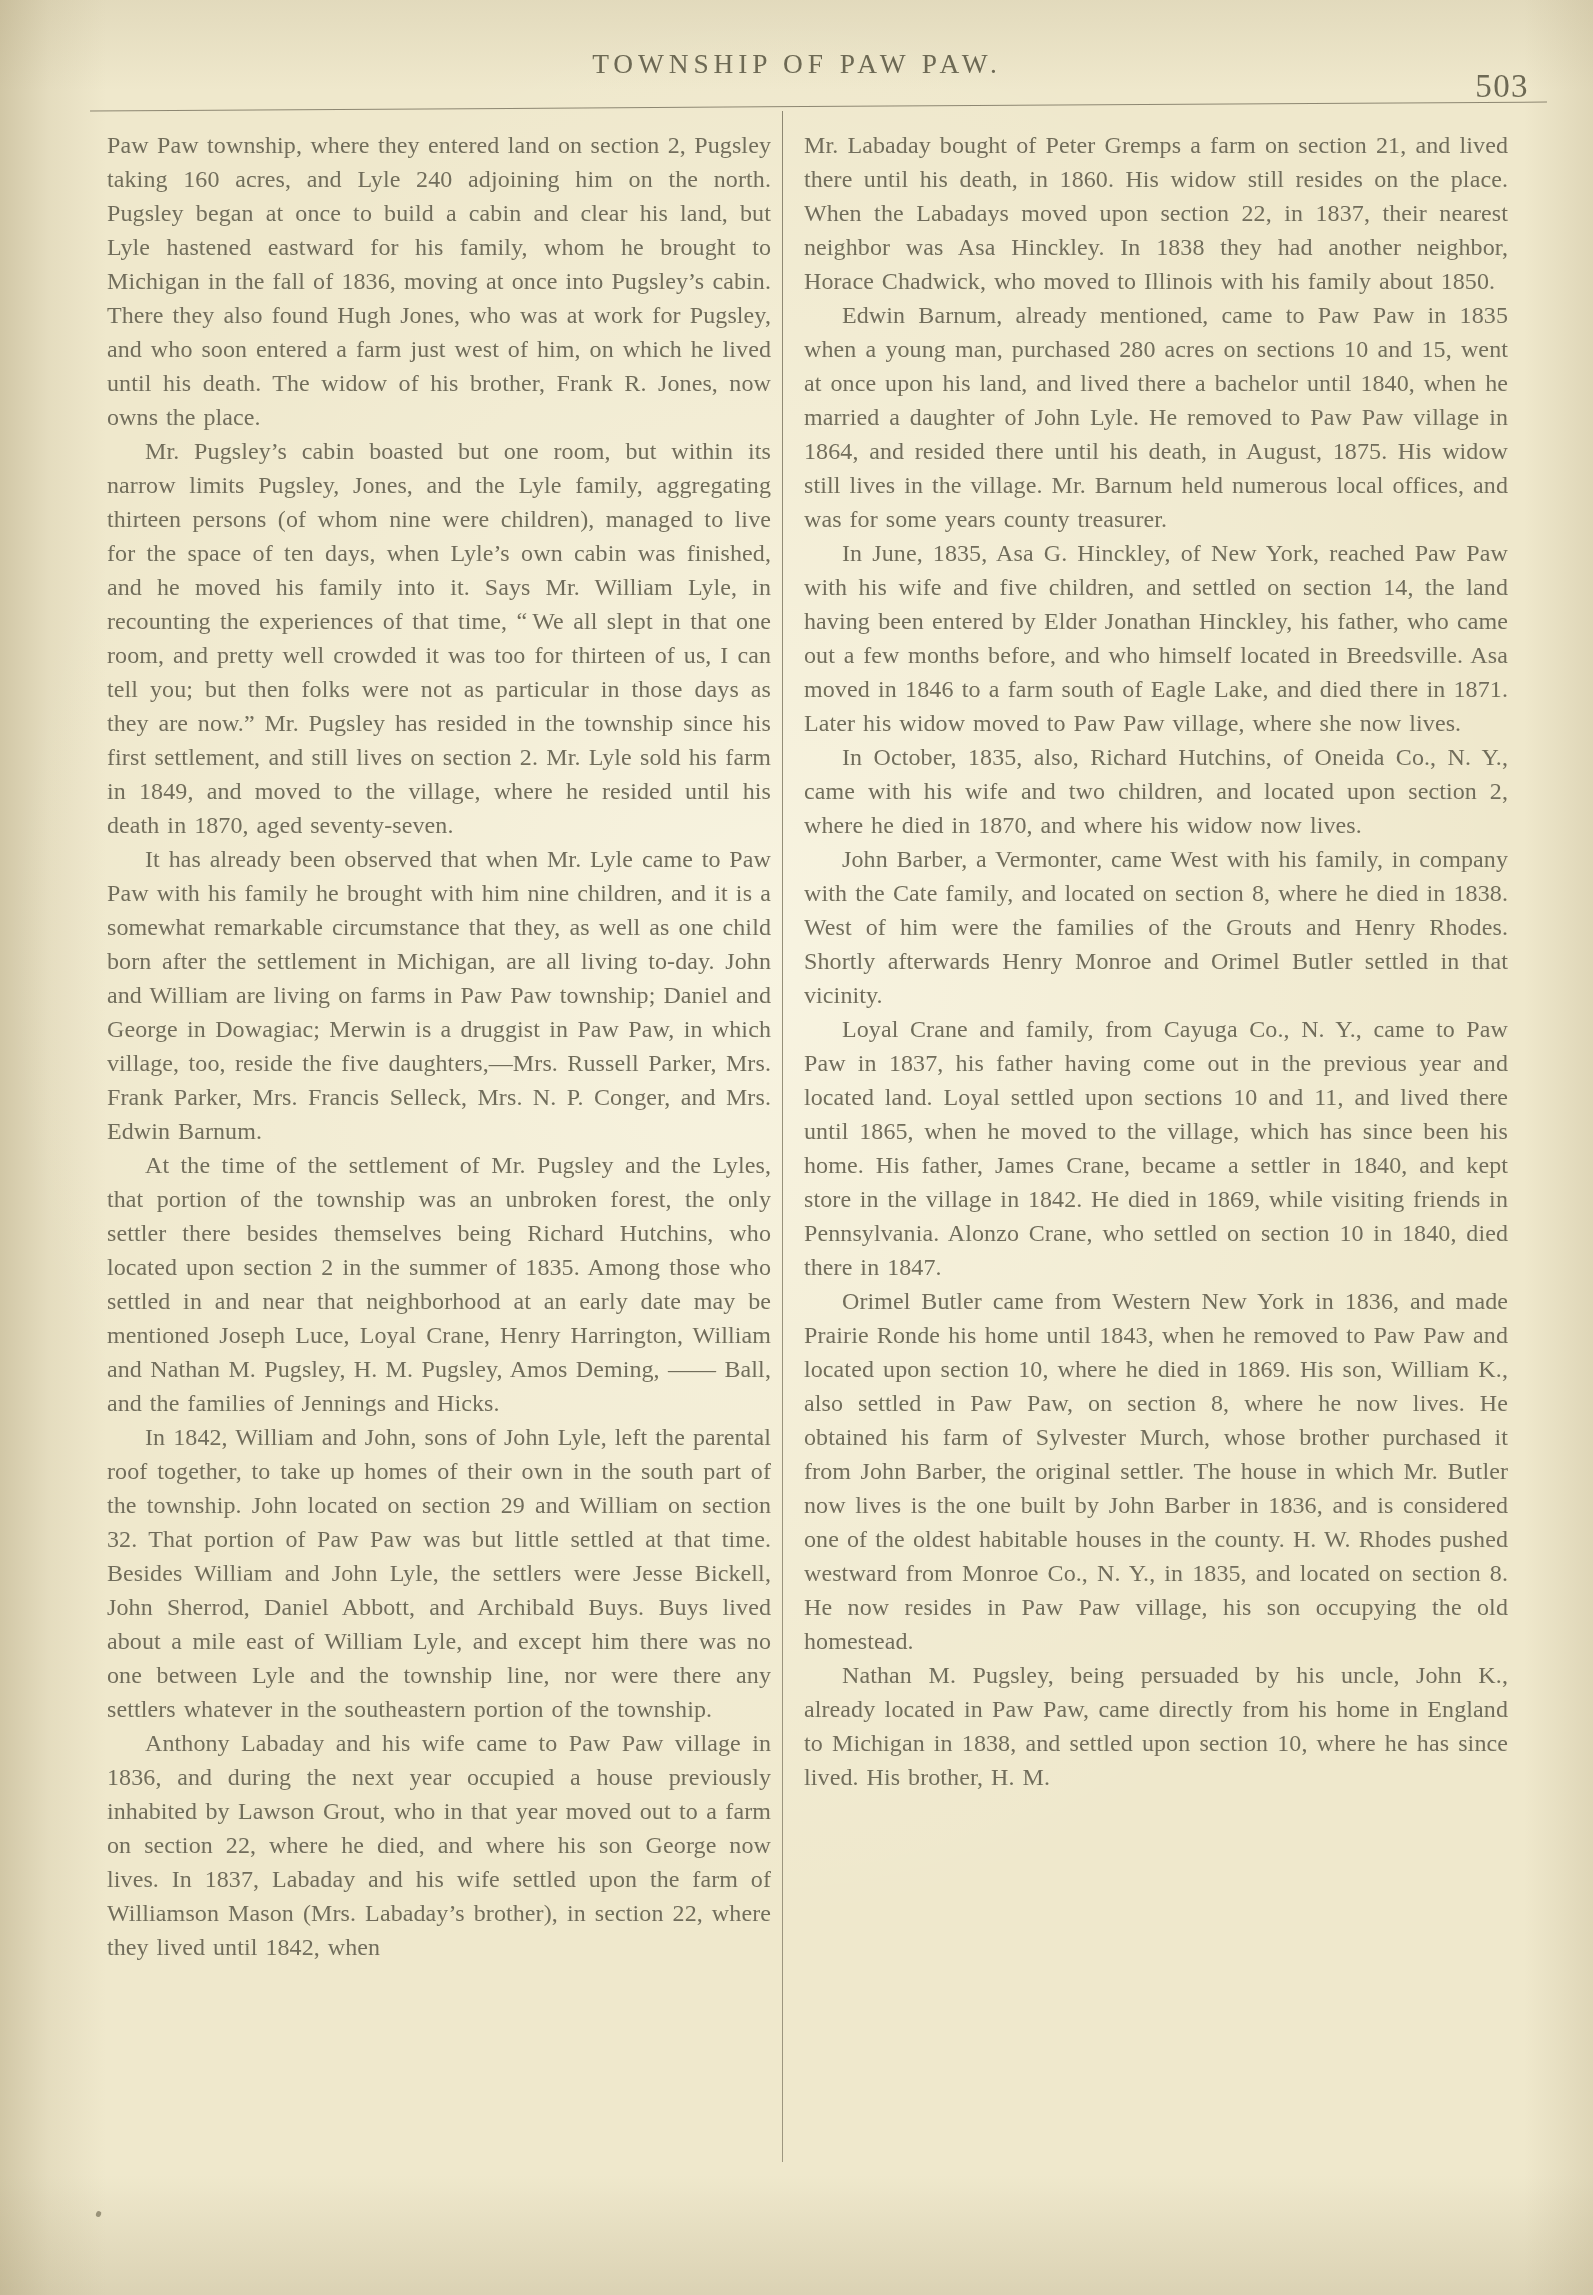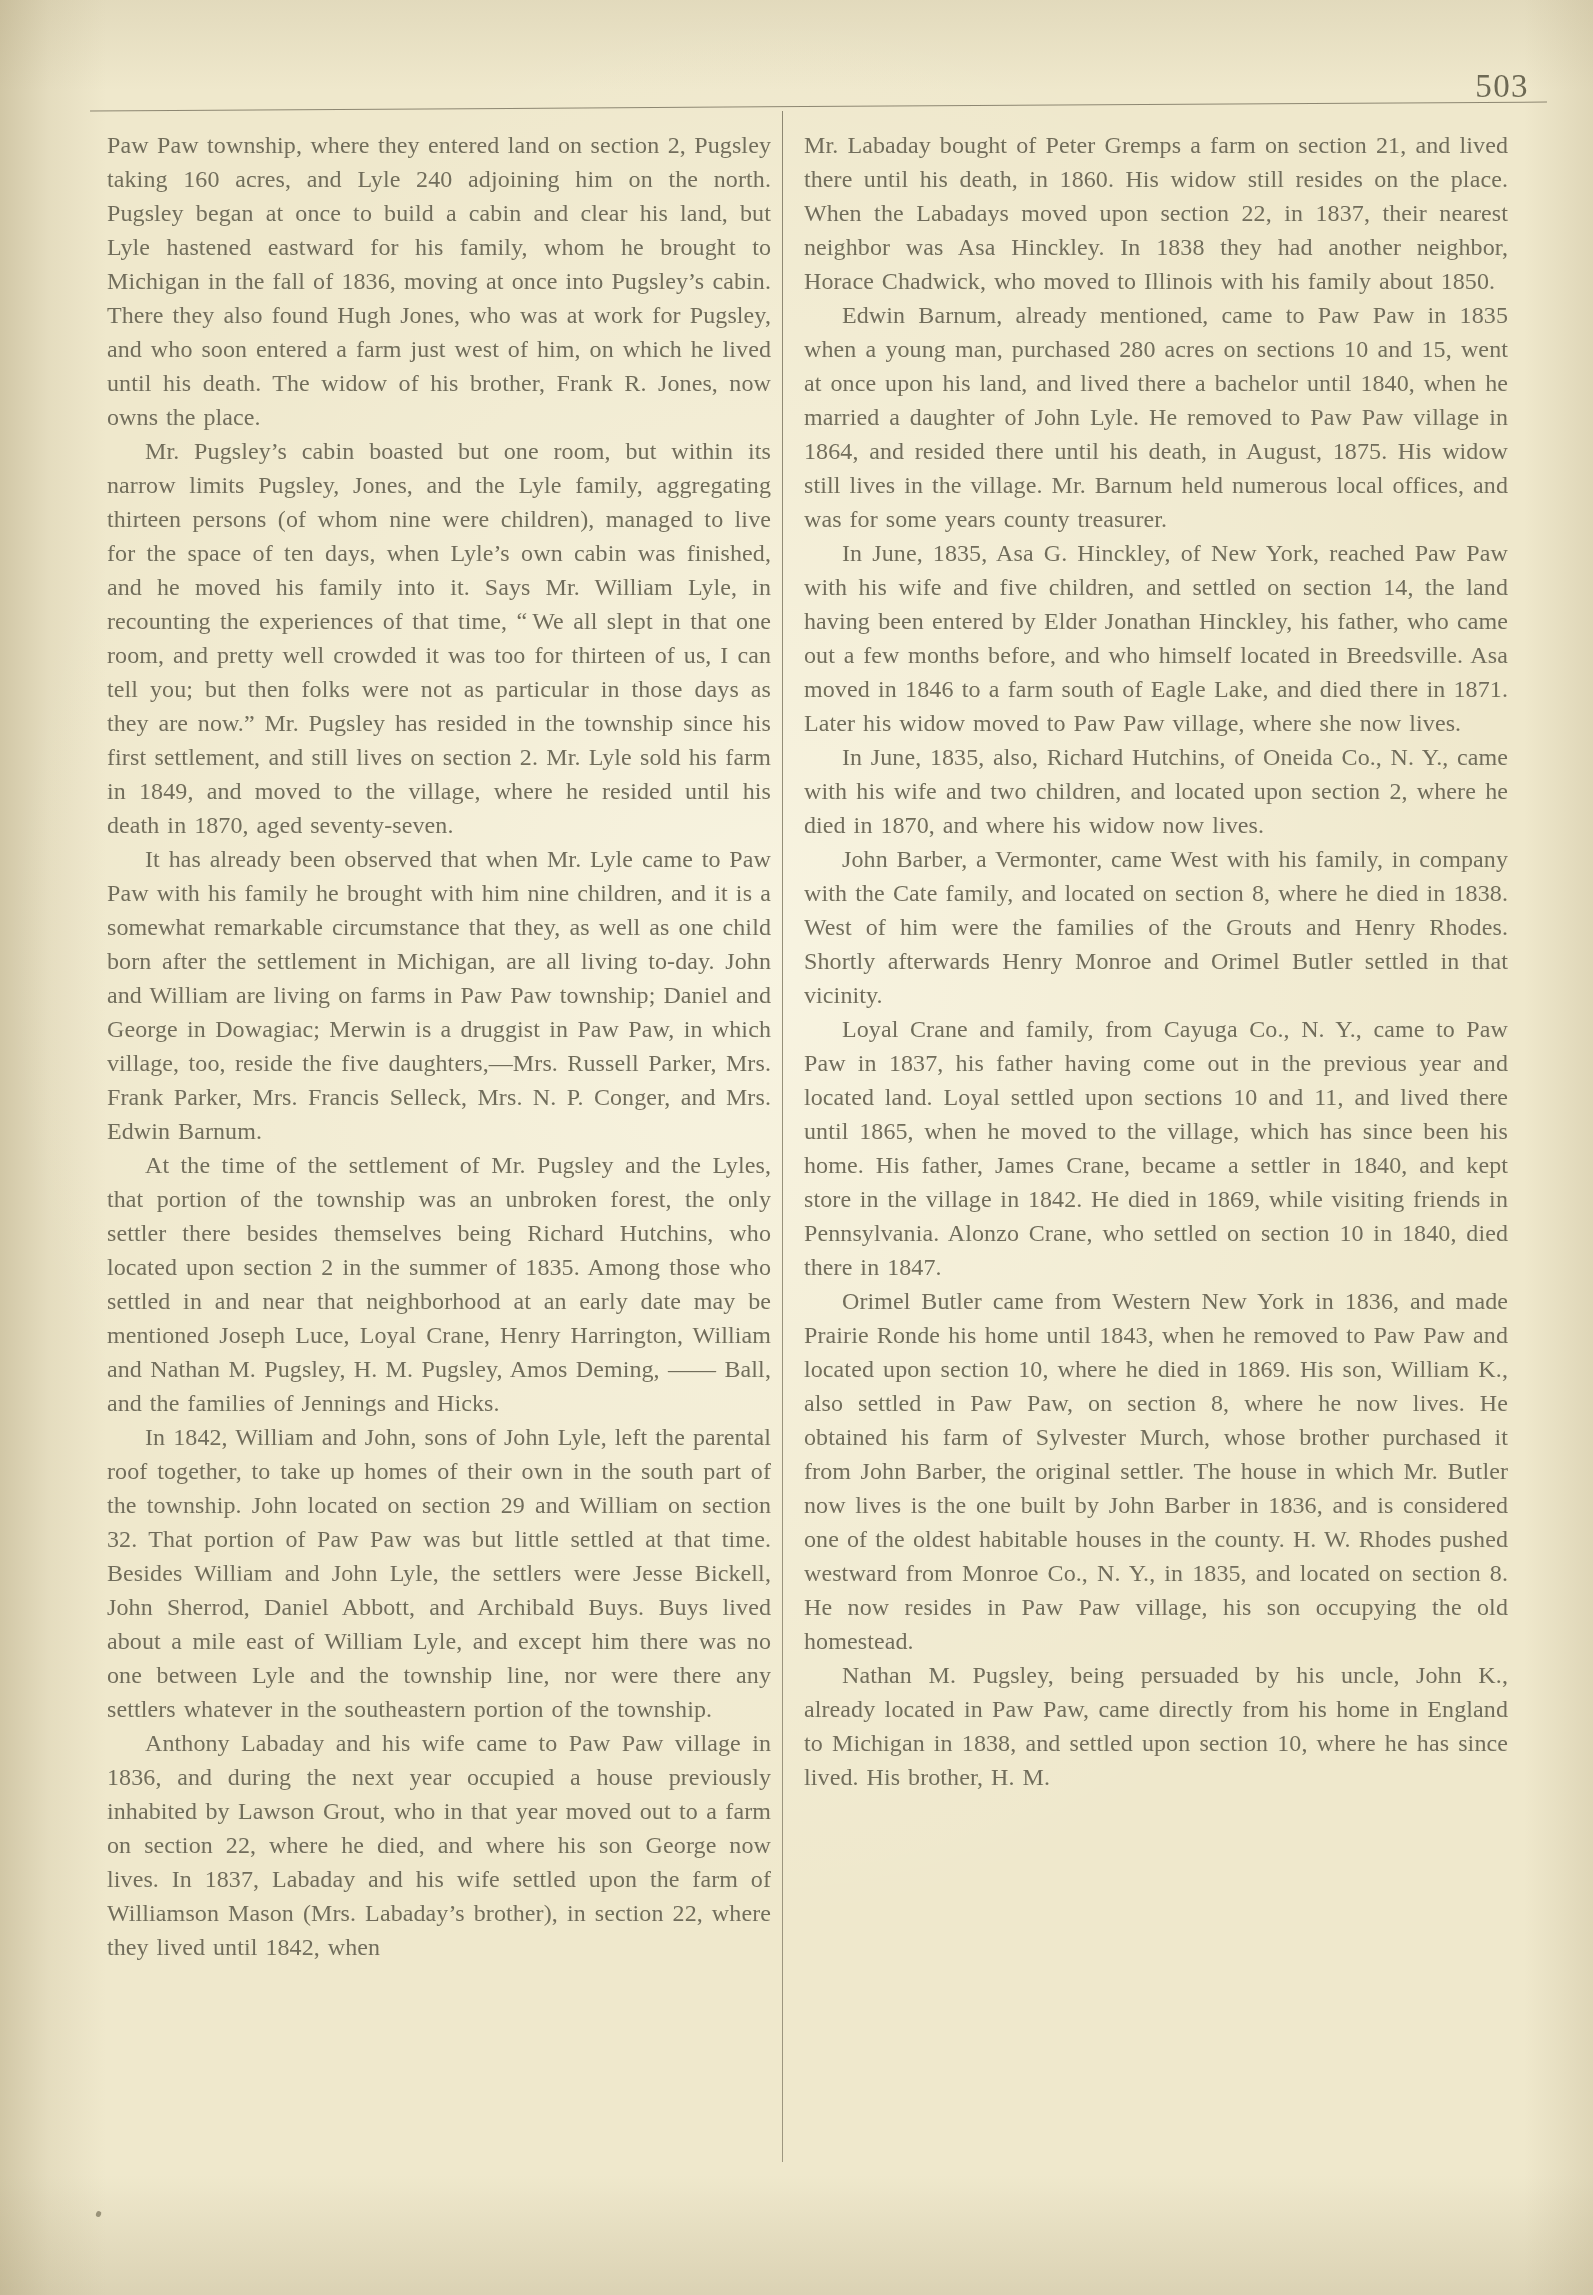--- a/index.html
+++ b/index.html
@@ -67,41 +67,42 @@
     background: rgba(90,84,62,0.55);
     border-radius: 50% 40% 55% 45%;
     transform: rotate(20deg);
   }
 </style>
 </head>
 <body>
 
 <div class="page">
 
+  <div class="page-title">TOWNSHIP OF PAW PAW.</div>
 
   <div class="page-number">503</div>
 
   <div class="header-rule"></div>
 
   <div class="column-divider"></div>
 
   <div class="col col-left">
     <p>Paw Paw township, where they entered land on section 2, Pugsley taking 160 acres, and Lyle 240 adjoining him on the north.  Pugsley began at once to build a cabin and clear his land, but Lyle hastened eastward for his family, whom he brought to Michigan in the fall of 1836, moving at once into Pugsley’s cabin.  There they also found Hugh Jones, who was at work for Pugsley, and who soon entered a farm just west of him, on which he lived until his death. The widow of his brother, Frank R. Jones, now owns the place.</p>
     <p class="ind">Mr. Pugsley’s cabin boasted but one room, but within its narrow limits Pugsley, Jones, and the Lyle family, aggregating thirteen persons (of whom nine were children), managed to live for the space of ten days, when Lyle’s own cabin was finished, and he moved his family into it.  Says Mr. William Lyle, in recounting the experiences of that time, “ We all slept in that one room, and pretty well crowded it was too for thirteen of us, I can tell you; but then folks were not as particular in those days as they are now.”  Mr. Pugsley has resided in the township since his first settlement, and still lives on section 2.  Mr. Lyle sold his farm in 1849, and moved to the village, where he resided until his death in 1870, aged seventy-seven.</p>
     <p class="ind">It has already been observed that when Mr. Lyle came to Paw Paw with his family he brought with him nine children, and it is a somewhat remarkable circumstance that they, as well as one child born after the settlement in Michigan, are all living to-day.  John and William are living on farms in Paw Paw township; Daniel and George in Dowagiac; Merwin is a druggist in Paw Paw, in which village, too, reside the five daughters,—Mrs. Russell Parker, Mrs. Frank Parker, Mrs. Francis Selleck, Mrs. N. P. Conger, and Mrs. Edwin Barnum.</p>
     <p class="ind">At the time of the settlement of Mr. Pugsley and the Lyles, that portion of the township was an unbroken forest, the only settler there besides themselves being Richard Hutchins, who located upon section 2 in the summer of 1835.  Among those who settled in and near that neighborhood at an early date may be mentioned Joseph Luce, Loyal Crane, Henry Harrington, William and Nathan M. Pugsley, H. M. Pugsley, Amos Deming, —— Ball, and the families of Jennings and Hicks.</p>
     <p class="ind">In 1842, William and John, sons of John Lyle, left the parental roof together, to take up homes of their own in the south part of the township.  John located on section 29 and William on section 32.  That portion of Paw Paw was but little settled at that time.  Besides William and John Lyle, the settlers were Jesse Bickell, John Sherrod, Daniel Abbott, and Archibald Buys.  Buys lived about a mile east of William Lyle, and except him there was no one between Lyle and the township line, nor were there any settlers whatever in the southeastern portion of the township.</p>
     <p class="ind">Anthony Labaday and his wife came to Paw Paw village in 1836, and during the next year occupied a house previously inhabited by Lawson Grout, who in that year moved out to a farm on section 22, where he died, and where his son George now lives.  In 1837, Labaday and his wife settled upon the farm of Williamson Mason (Mrs. Labaday’s brother), in section 22, where they lived until 1842, when</p>
   </div>
 
   <div class="col col-right">
     <p>Mr. Labaday bought of Peter Gremps a farm on section 21, and lived there until his death, in 1860.  His widow still resides on the place.  When the Labadays moved upon section 22, in 1837, their nearest neighbor was Asa Hinckley. In 1838 they had another neighbor, Horace Chadwick, who moved to Illinois with his family about 1850.</p>
     <p class="ind">Edwin Barnum, already mentioned, came to Paw Paw in 1835 when a young man, purchased 280 acres on sections 10 and 15, went at once upon his land, and lived there a bachelor until 1840, when he married a daughter of John Lyle.  He removed to Paw Paw village in 1864, and resided there until his death, in August, 1875.  His widow still lives in the village.  Mr. Barnum held numerous local offices, and was for some years county treasurer.</p>
     <p class="ind">In June, 1835, Asa G. Hinckley, of New York, reached Paw Paw with his wife and five children, and settled on section 14, the land having been entered by Elder Jonathan Hinckley, his father, who came out a few months before, and who himself located in Breedsville.  Asa moved in 1846 to a farm south of Eagle Lake, and died there in 1871.  Later his widow moved to Paw Paw village, where she now lives.</p>
-    <p class="ind">In June, 1835, also, Richard Hutchins, of Oneida Co., N. Y., came with his wife and two children, and located upon section 2, where he died in 1870, and where his widow now lives.</p>
+    <p class="ind">In October, 1835, also, Richard Hutchins, of Oneida Co., N. Y., came with his wife and two children, and located upon section 2, where he died in 1870, and where his widow now lives.</p>
     <p class="ind">John Barber, a Vermonter, came West with his family, in company with the Cate family, and located on section 8, where he died in 1838.  West of him were the families of the Grouts and Henry Rhodes.  Shortly afterwards Henry Monroe and Orimel Butler settled in that vicinity.</p>
     <p class="ind">Loyal Crane and family, from Cayuga Co., N. Y., came to Paw Paw in 1837, his father having come out in the previous year and located land.  Loyal settled upon sections 10 and 11, and lived there until 1865, when he moved to the village, which has since been his home.  His father, James Crane, became a settler in 1840, and kept store in the village in 1842.  He died in 1869, while visiting friends in Pennsylvania.  Alonzo Crane, who settled on section 10 in 1840, died there in 1847.</p>
     <p class="ind">Orimel Butler came from Western New York in 1836, and made Prairie Ronde his home until 1843, when he removed to Paw Paw and located upon section 10, where he died in 1869.  His son, William K., also settled in Paw Paw, on section 8, where he now lives.  He obtained his farm of Sylvester Murch, whose brother purchased it from John Barber, the original settler.  The house in which Mr. Butler now lives is the one built by John Barber in 1836, and is considered one of the oldest habitable houses in the county.  H. W. Rhodes pushed westward from Monroe Co., N. Y., in 1835, and located on section 8.  He now resides in Paw Paw village, his son occupying the old homestead.</p>
     <p class="ind">Nathan M. Pugsley, being persuaded by his uncle, John K., already located in Paw Paw, came directly from his home in England to Michigan in 1838, and settled upon section 10, where he has since lived.  His brother, H. M.</p>
   </div>
 
   <div class="ink-speck"></div>
 
 </div>
 

